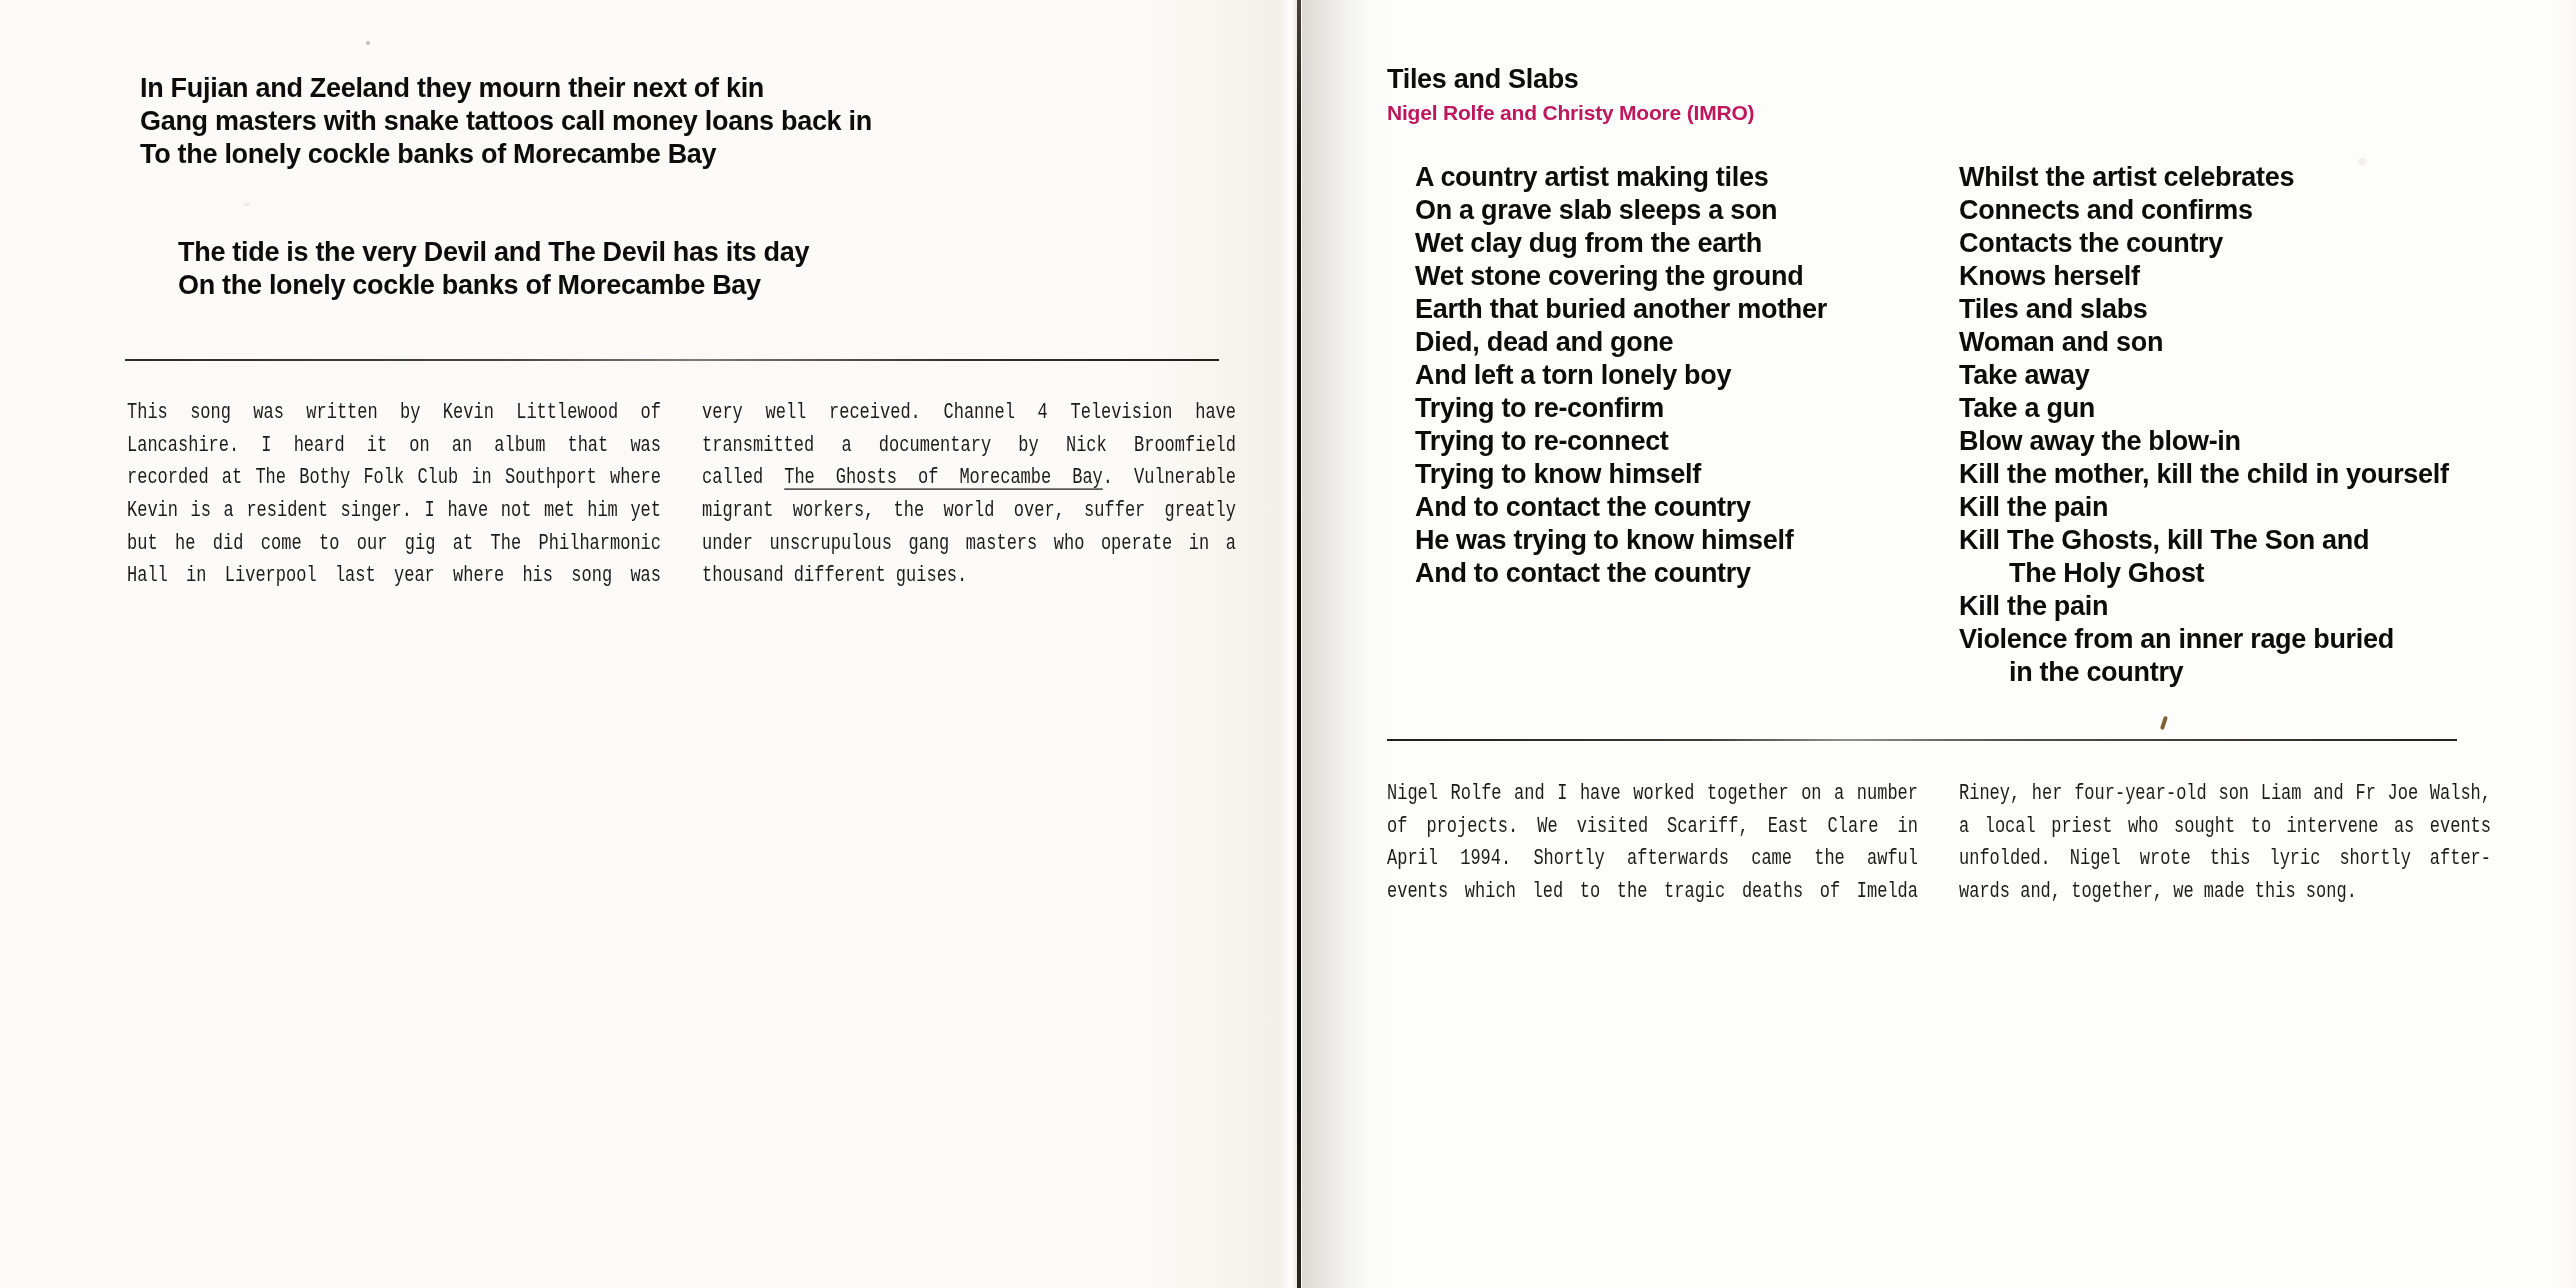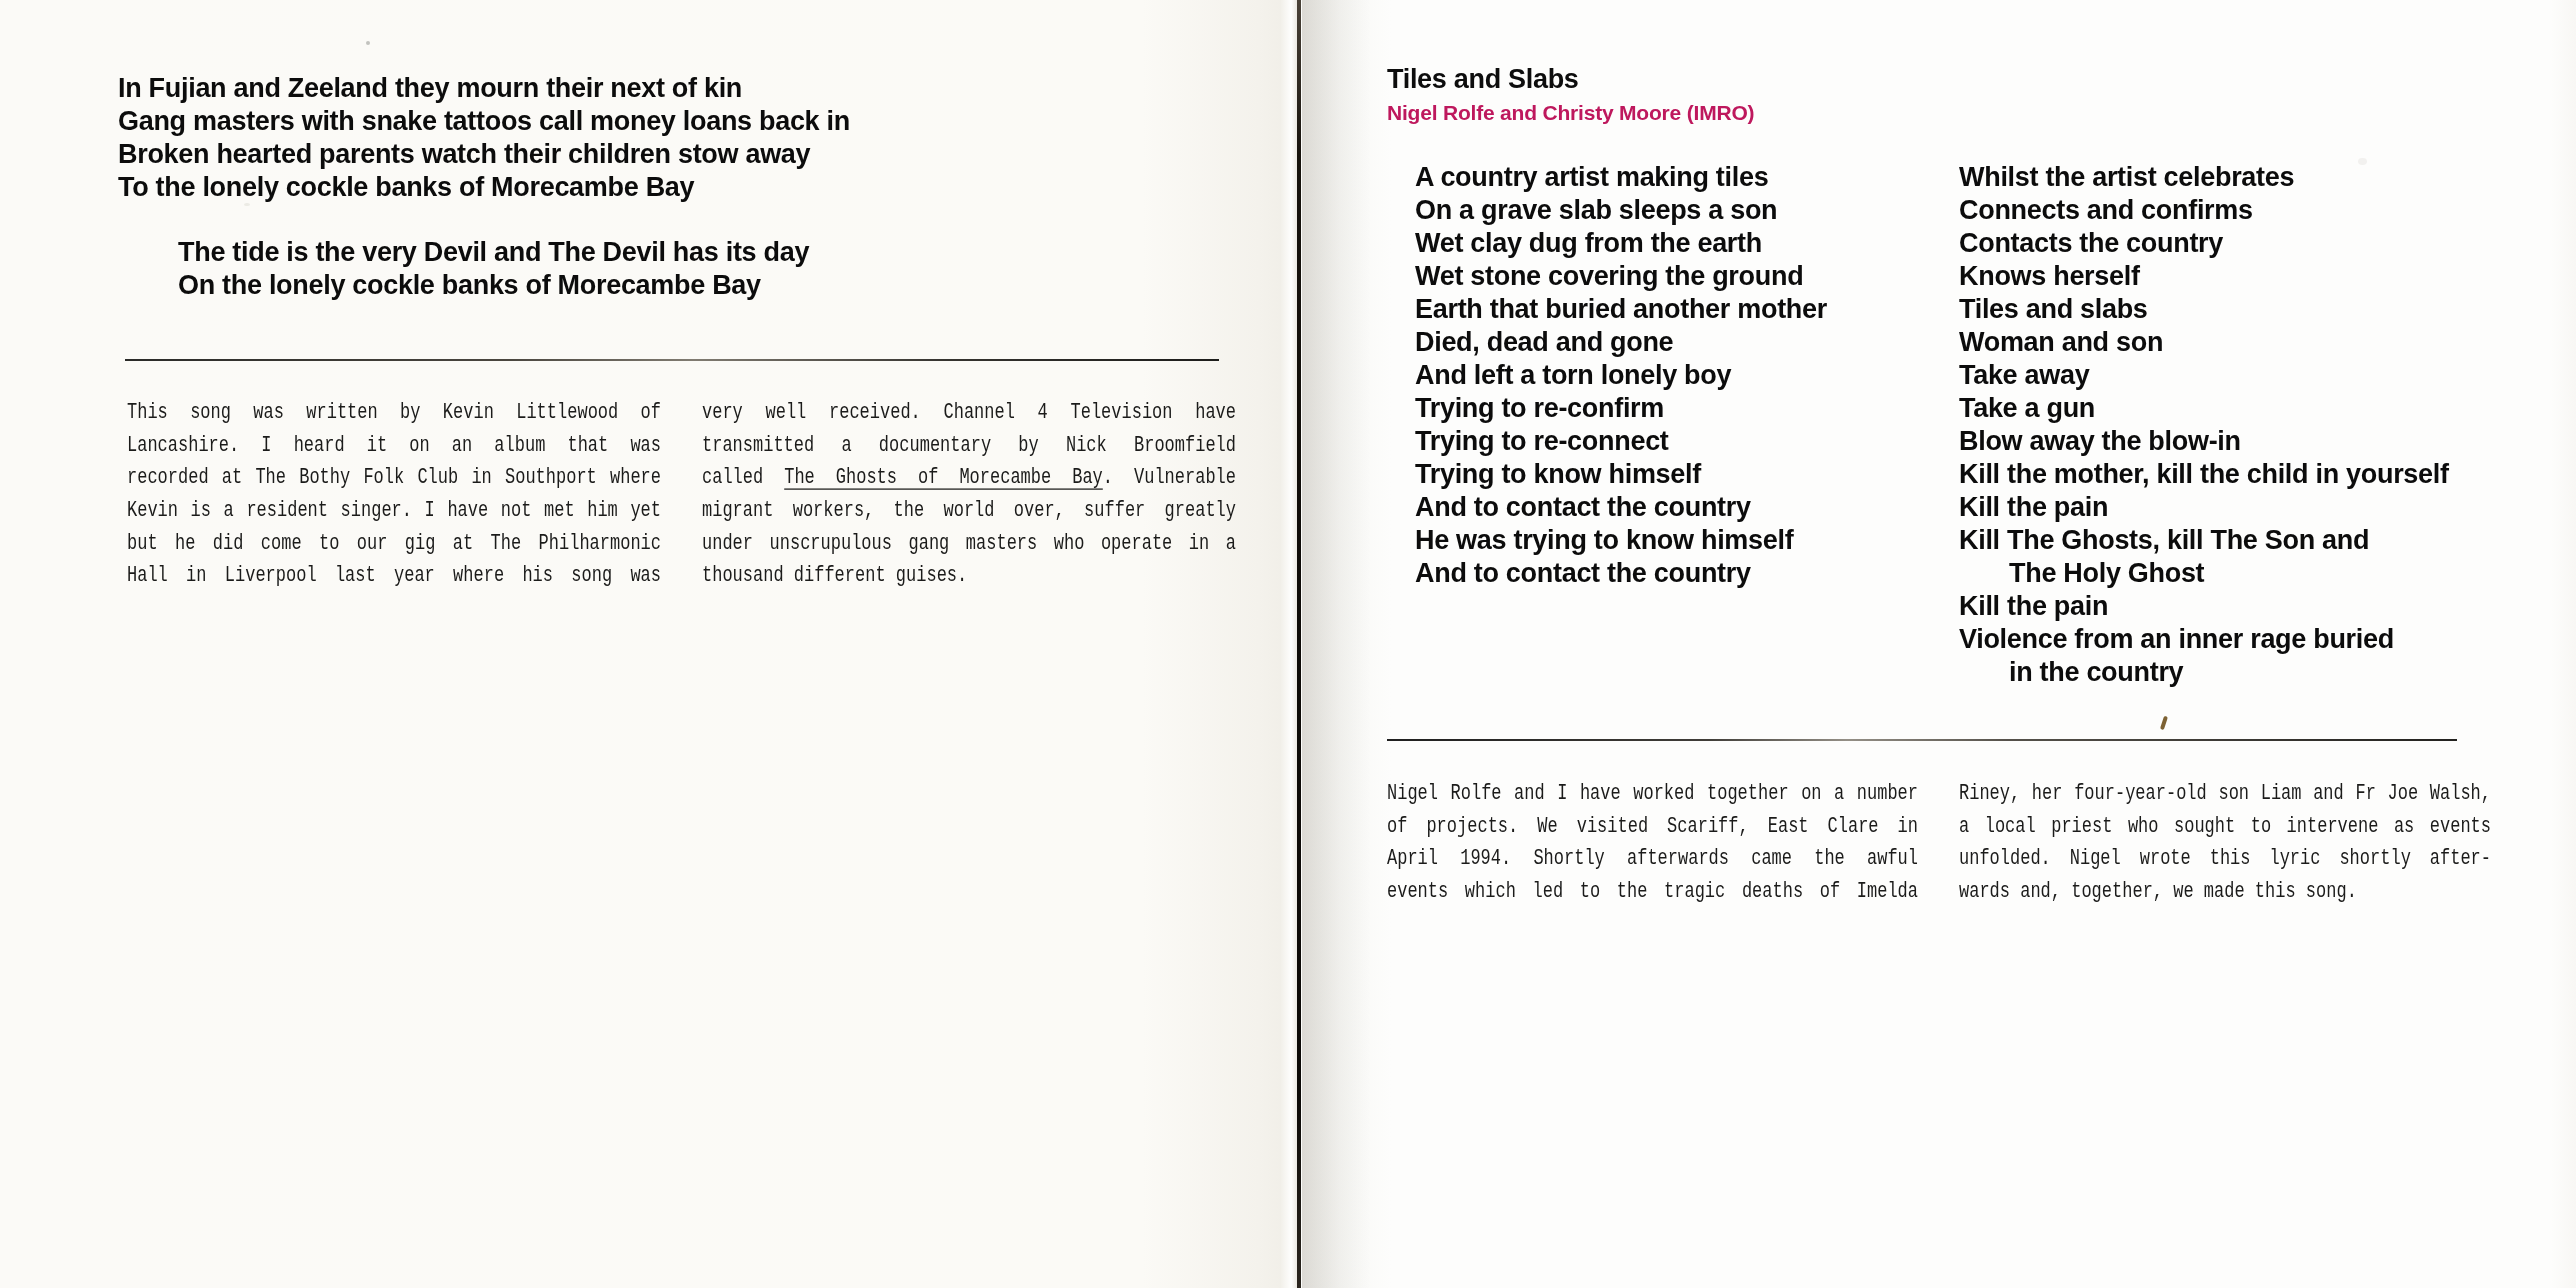--- a/index.html
+++ b/index.html
@@ -70,24 +70,23 @@
 <body>
 
 <div class="spread">
 
   <div class="page-left"></div>
   <div class="page-edge"></div>
   <div class="spine"></div>
   <div class="page-right"></div>
   <div class="spine-shadow"></div>
 
-  <div class="lyrics" style="left:118px; top:72px;">
+  <div class="lyrics" style="left:140px; top:72px;">
       <div class="ln"><span>In Fujian and Zeeland they mourn their next of kin</span></div>
       <div class="ln"><span>Gang masters with snake tattoos call money loans back in</span></div>
-      <div class="ln"><span>Broken hearted parents watch their children stow away</span></div>
       <div class="ln"><span>To the lonely cockle banks of Morecambe Bay</span></div>
     </div>
 
   <div class="lyrics" style="left:135px; top:236px;margin-left:43px;">
       <div class="ln"><span>The tide is the very Devil and The Devil has its day</span></div>
       <div class="ln"><span>On the lonely cockle banks of Morecambe Bay</span></div>
     </div>
 
   <div class="rule rule-left" style="left:125px; top:359px; width:1094px;"></div>
 

